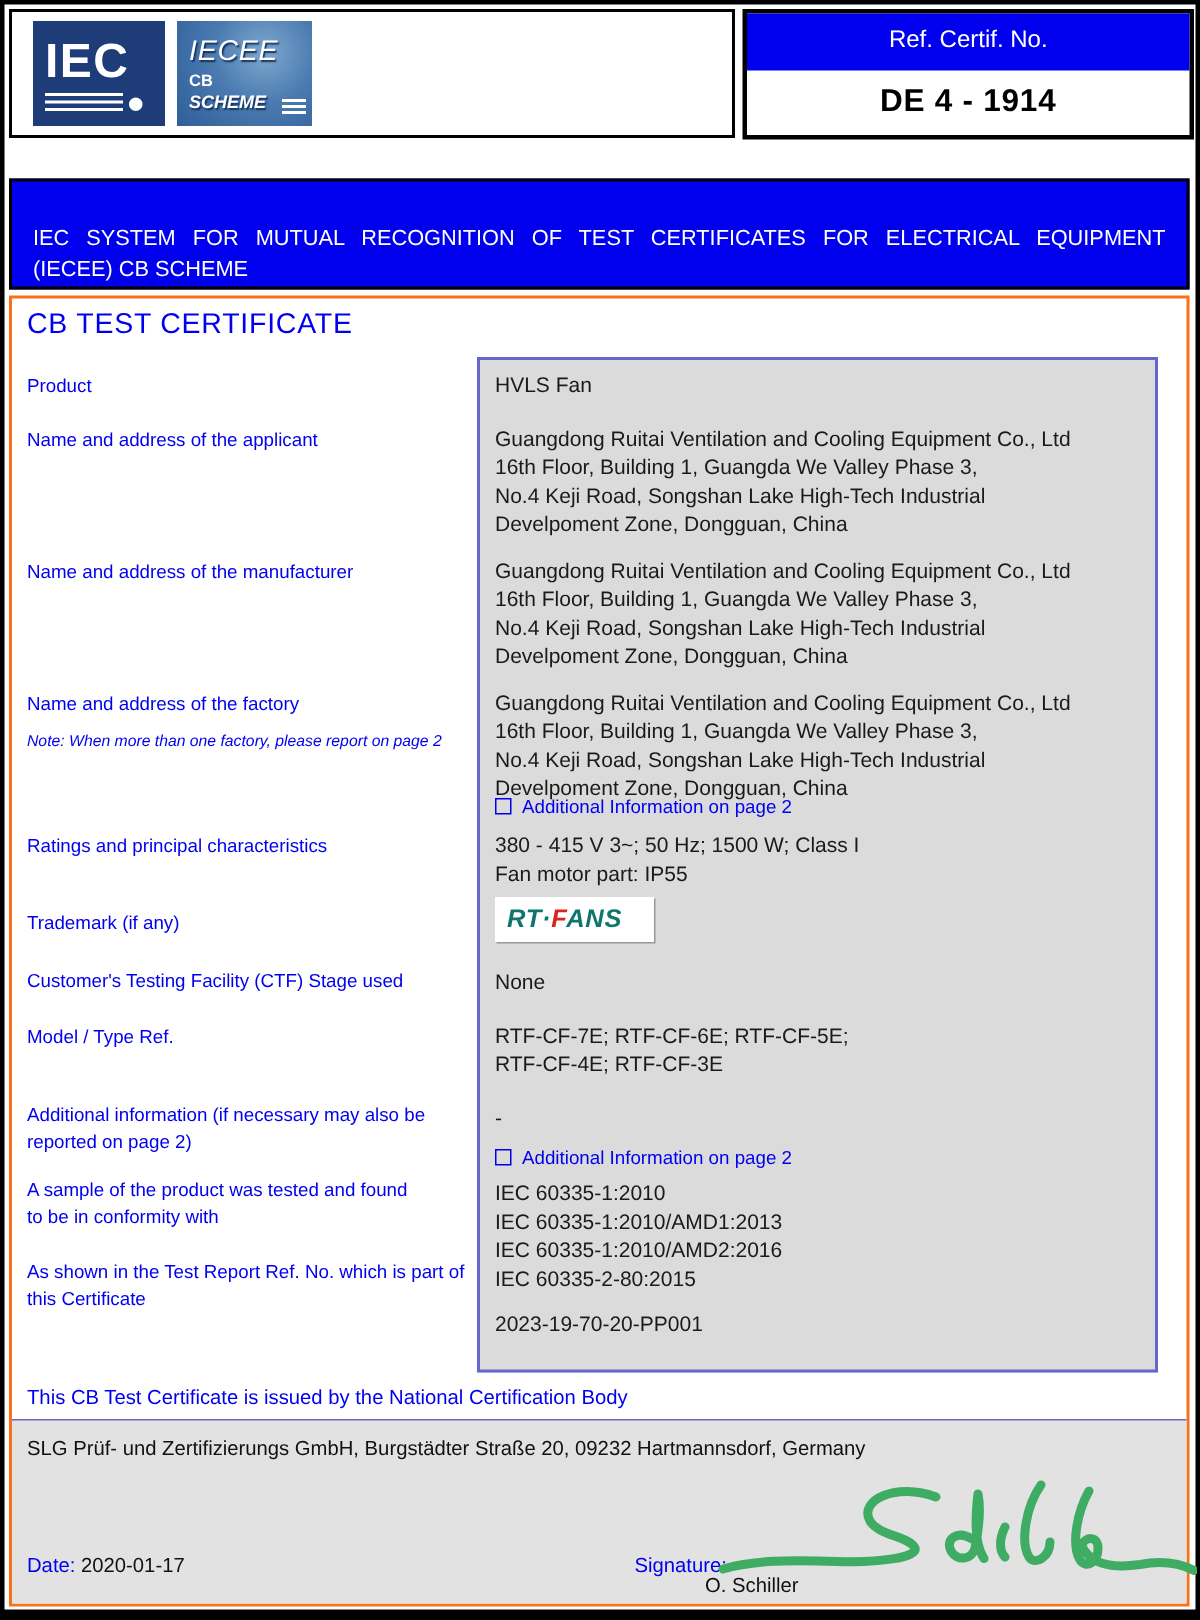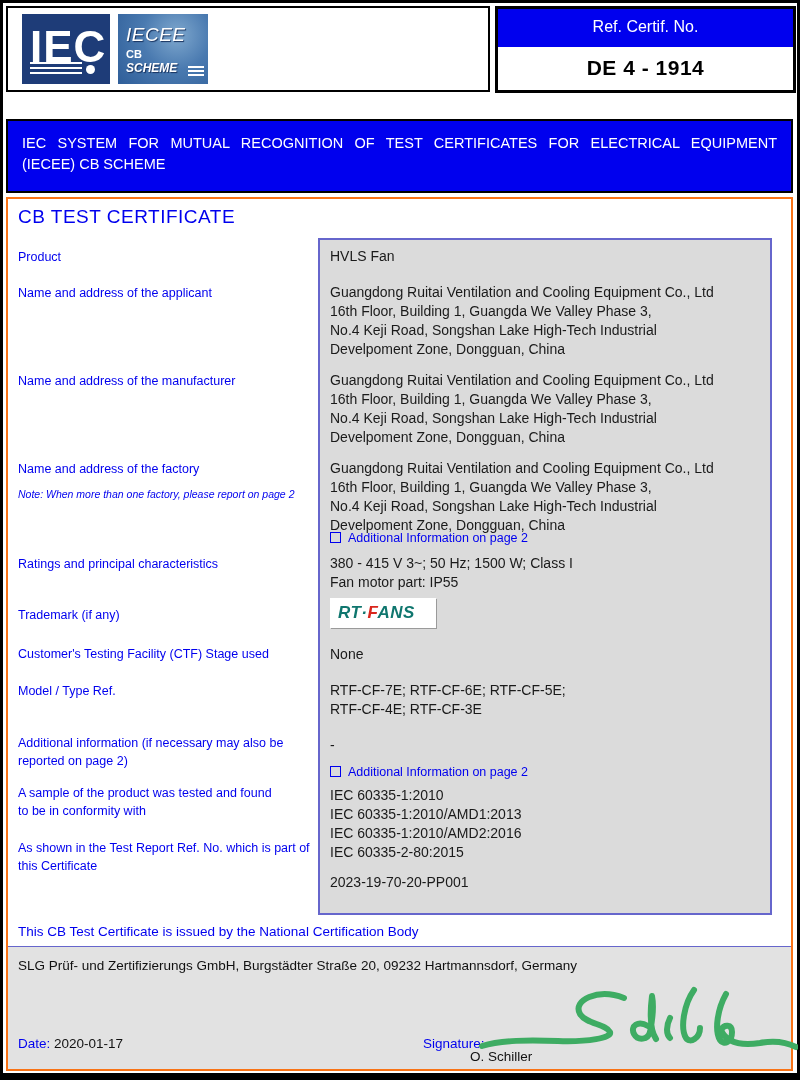--- a/index.html
+++ b/index.html
@@ -6,21 +6,21 @@
   html,body { width:800px; height:1080px; background:#fff;
     font-family:"Liberation Sans","DejaVu Sans",sans-serif; }
   .page { position:absolute; left:0; top:0; width:800px; height:1080px;
     background:#fff; border:3px solid #000; border-bottom-width:7px; }
 
   
   .hdr-left { position:absolute; left:3px; top:3px; width:484px; height:86px;
     border:2px solid #000; background:#fff; }
   .iec-logo { position:absolute; left:14px; top:6px; width:88px; height:70px;
     background:#1E3C78; color:#fff; }
-  .iec-logo .iec-txt { position:absolute; left:8px; top:8px; font-size:44px; font-weight:bold; letter-spacing:1px; }
+  .iec-logo .iec-txt { position:absolute; left:8px; top:8px; font-size:32px; font-weight:bold; letter-spacing:1px; }
   .iec-lines { position:absolute; left:8px; bottom:10px; width:52px; }
   .iec-lines i { display:block; height:2px; background:#fff; margin-top:3px; }
   .iec-dot { position:absolute; left:64px; bottom:10px; width:9px; height:9px; border-radius:50%; background:#fff; }
   .iecee-logo { position:absolute; left:110px; top:6px; width:90px; height:70px;
     background:radial-gradient(circle at 65% 30%, #7FA8CE 0%, #4A7AB0 45%, #2F5E99 100%);
     color:#fff; overflow:hidden; }
   .iecee-title { position:absolute; left:8px; top:10px; font-size:19px; font-weight:normal;
     font-style:italic; text-shadow:1px 1px 1px #16305c; letter-spacing:0.5px; }
   .iecee-cb { position:absolute; left:8px; top:34px; font-size:11px; font-weight:bold; }
   .iecee-scheme { position:absolute; left:8px; top:47px; font-size:12px; font-weight:bold;
@@ -30,21 +30,21 @@
 
   .hdr-right { position:absolute; left:492px; top:3px; width:301px; height:87px;
     border:3px solid #000; background:#fff; }
   .ref-band { position:absolute; left:0; top:0; right:0; height:38px; background:#0000EE;
     color:#fff; font-size:16px; text-align:center; line-height:36px; }
   .ref-val { position:absolute; left:0; top:38px; right:0; bottom:0; color:#000;
     font-size:21px; font-weight:bold; text-align:center; line-height:42px; letter-spacing:0.5px; }
 
   
   .banner { position:absolute; left:3px; top:116px; width:787px; height:74px;
-    border:2px solid #000; background:#0000EE; color:#fff; padding:12px 14px;
+    border:2px solid #000; background:#0000EE; color:#fff; padding:28px 14px;
     font-size:14.5px; line-height:21px; }
   .banner .l1 { text-align:justify; text-align-last:justify; }
 
   
   .main { position:absolute; left:3px; top:194px; width:787px; height:874px;
     border:2px solid #f97316; background:#fff; }
   .title { position:absolute; left:10px; top:7px; color:#0000EE; font-size:19px; letter-spacing:0.5px; }
 
   .valbox { position:absolute; left:310px; top:39px; width:454px; height:677px;
     background:#DBDBDB; border:2px solid #6666CC; }

